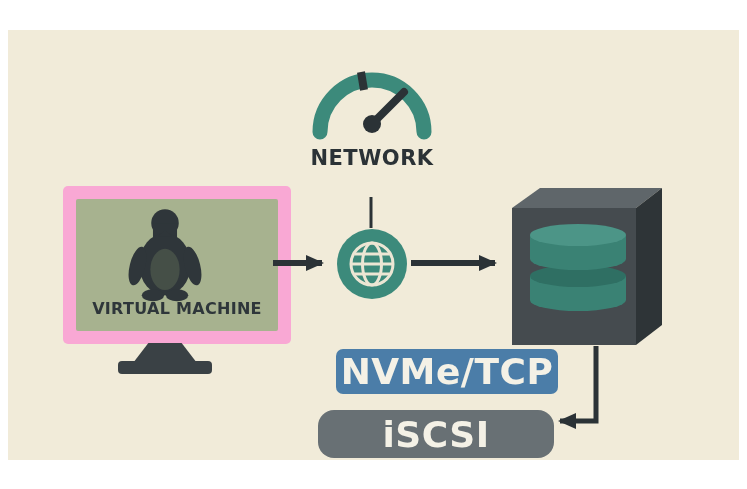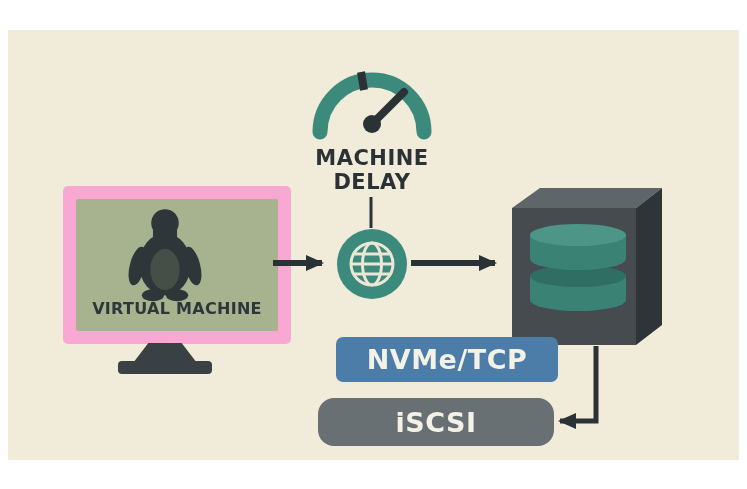--- a/index.html
+++ b/index.html
@@ -54,22 +54,23 @@
   
   .globe { left: 337px; top: 229px; width: 70px; height: 70px; }
 
   
   .server { left: 512px; top: 188px; width: 150px; height: 157px; }
   .cylinders { left: 526px; top: 220px; width: 104px; height: 100px; }
 
   
   .proto-box {
     display: flex; align-items: center; justify-content: center;
-    color: #f4f1e6; font-weight: bold; font-size: 27px;
+    color: #f4f1e6; font-weight: bold; font-size: 36px;
     letter-spacing: 0.5px;
+    margin-top: 12px;
   }
   .nvme-box {
     left: 336px; top: 337px; width: 222px; height: 45px;
     background: #4b7da8; border-radius: 7px;
   }
   .iscsi-box {
     left: 318px; top: 398px; width: 236px; height: 48px;
     background: #687074; border-radius: 16px;
   }
 
@@ -102,22 +103,21 @@
   <div class="abs monitor-neck"></div>
   <div class="abs monitor-base"></div>
 
   <svg class="abs gauge" viewBox="0 0 128 84">
     <path d="M 12 70 A 52 52 0 0 1 116 70" fill="none" stroke="#3c8a7b" stroke-width="15" stroke-linecap="round"></path>
     <line x1="53" y1="10" x2="56" y2="28" stroke="#2b3236" stroke-width="8"></line>
     <line x1="64" y1="62" x2="96" y2="30" stroke="#2b3236" stroke-width="8" stroke-linecap="round"></line>
     <circle cx="64" cy="62" r="9" fill="#2b3236"></circle>
   </svg>
   <div class="abs delay-label">
-    <div>MACHINE</div>
-    <div>DELAY</div>
+    <div>NETWORK</div>
   </div>
 
   <svg class="abs globe" viewBox="0 0 70 70">
     <circle cx="35" cy="35" r="35" fill="#3c8a7b"></circle>
     <g stroke="#ece6d4" stroke-width="3" fill="none">
       <circle cx="35" cy="35" r="21"></circle>
       <ellipse cx="35" cy="35" rx="9.5" ry="21"></ellipse>
       <line x1="14" y1="35" x2="56" y2="35"></line>
       <line x1="17.5" y1="25" x2="52.5" y2="25"></line>
       <line x1="17.5" y1="45" x2="52.5" y2="45"></line>

